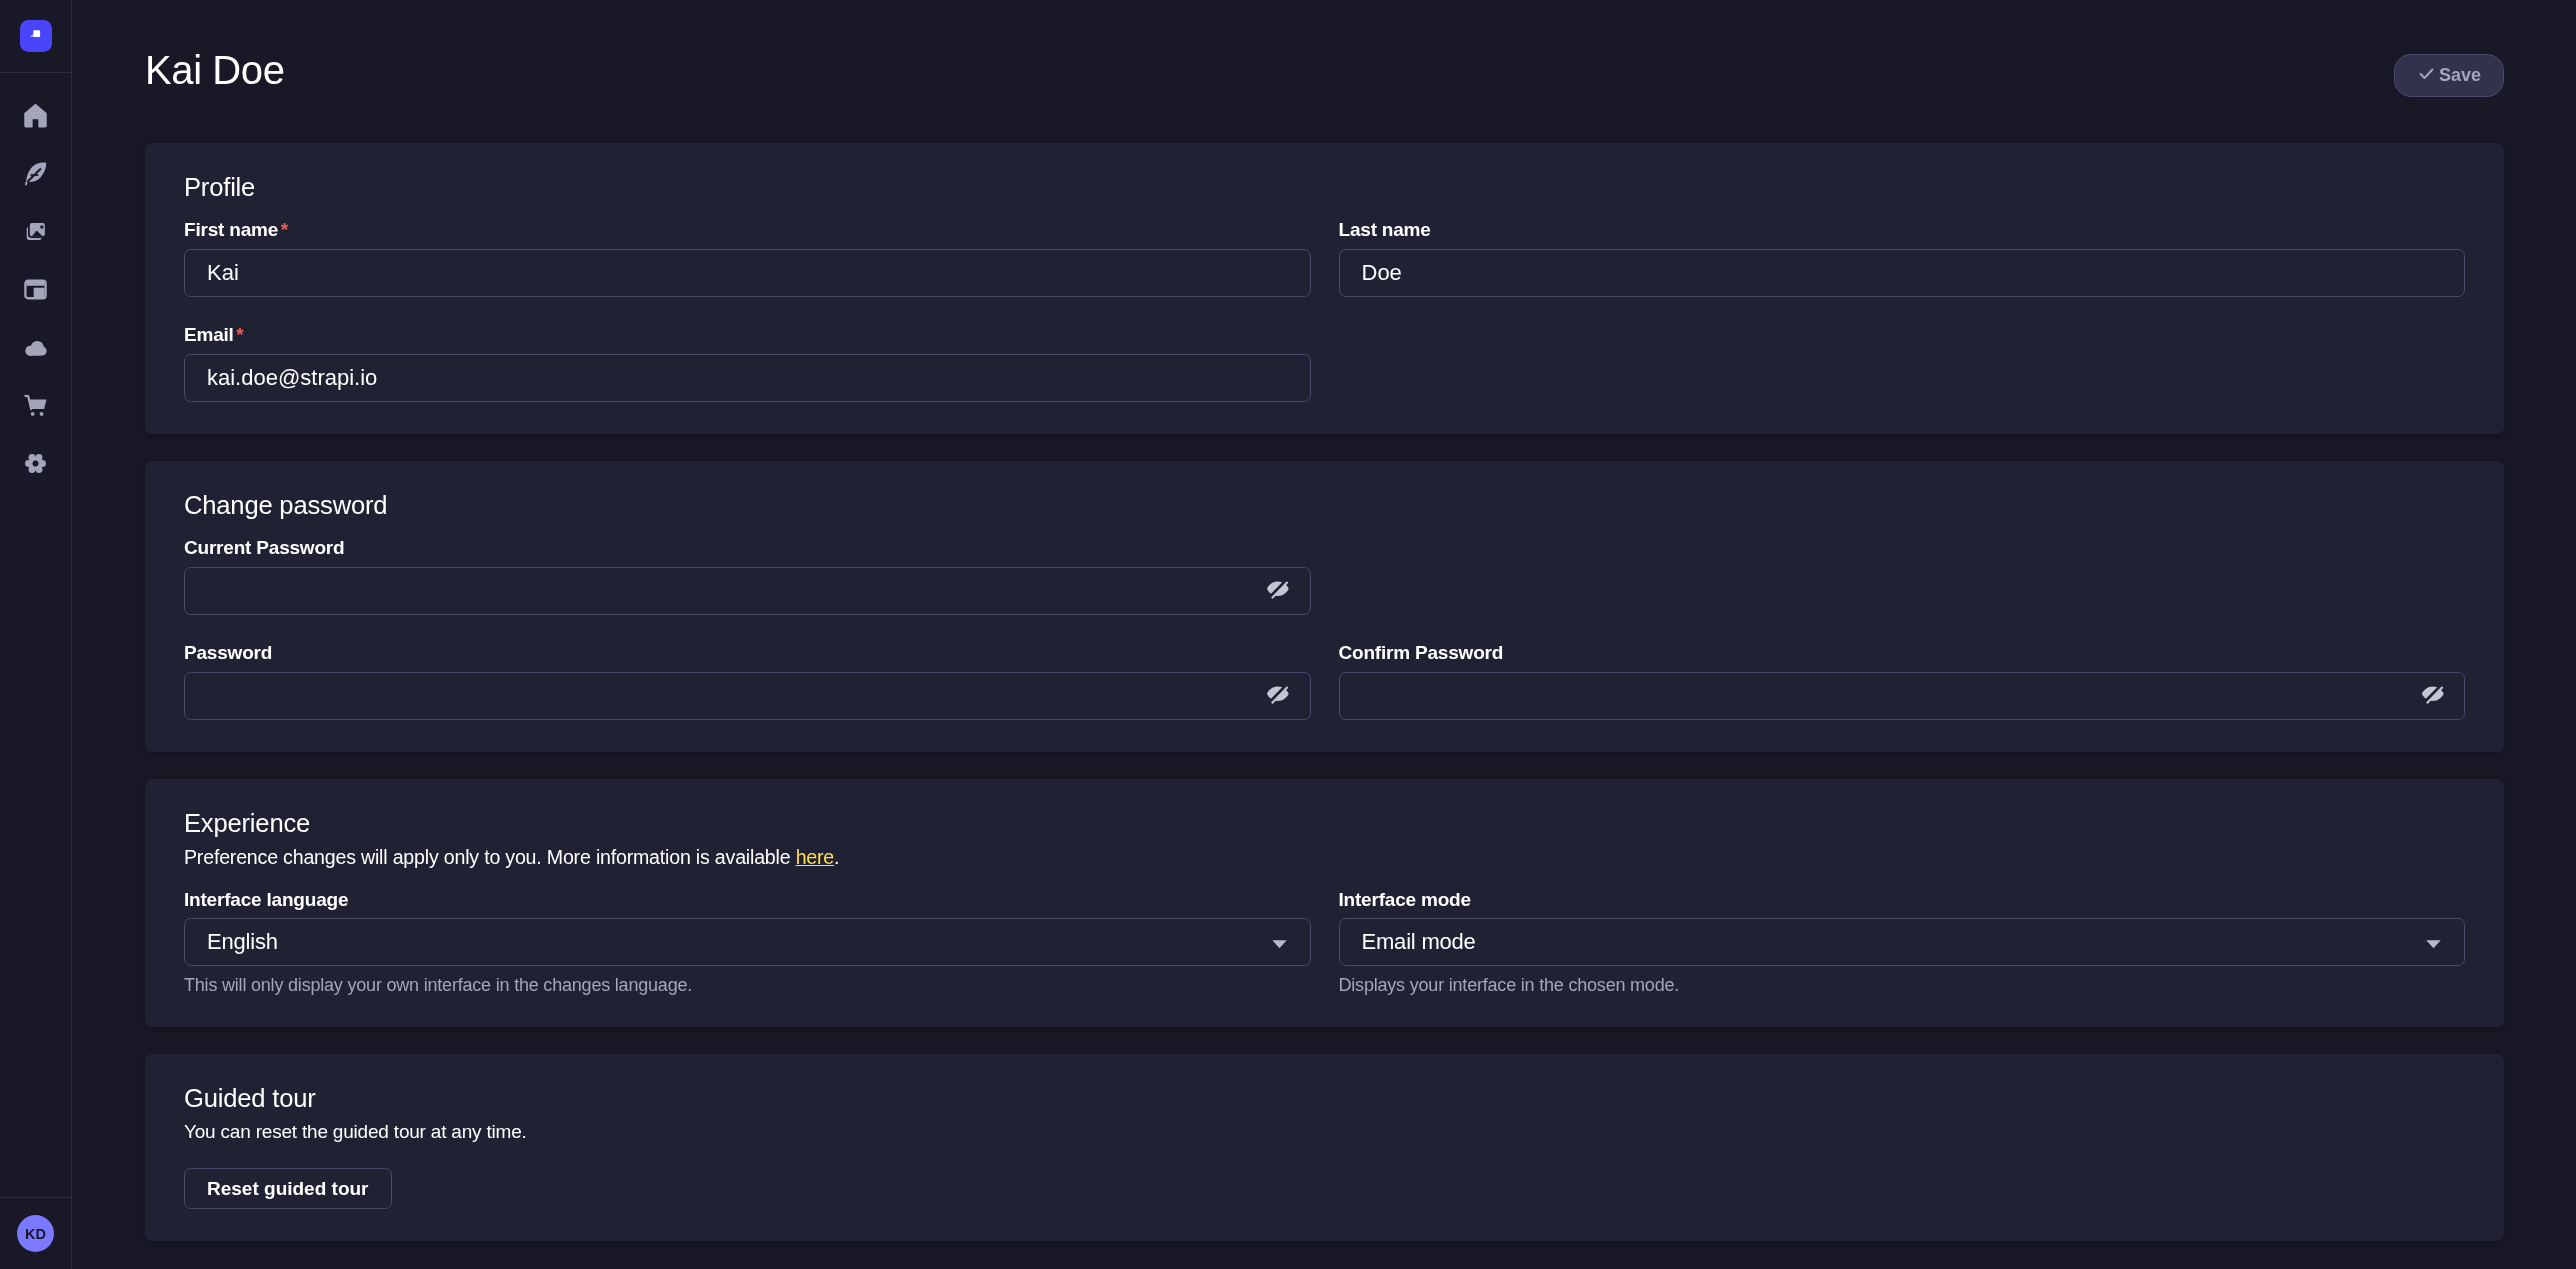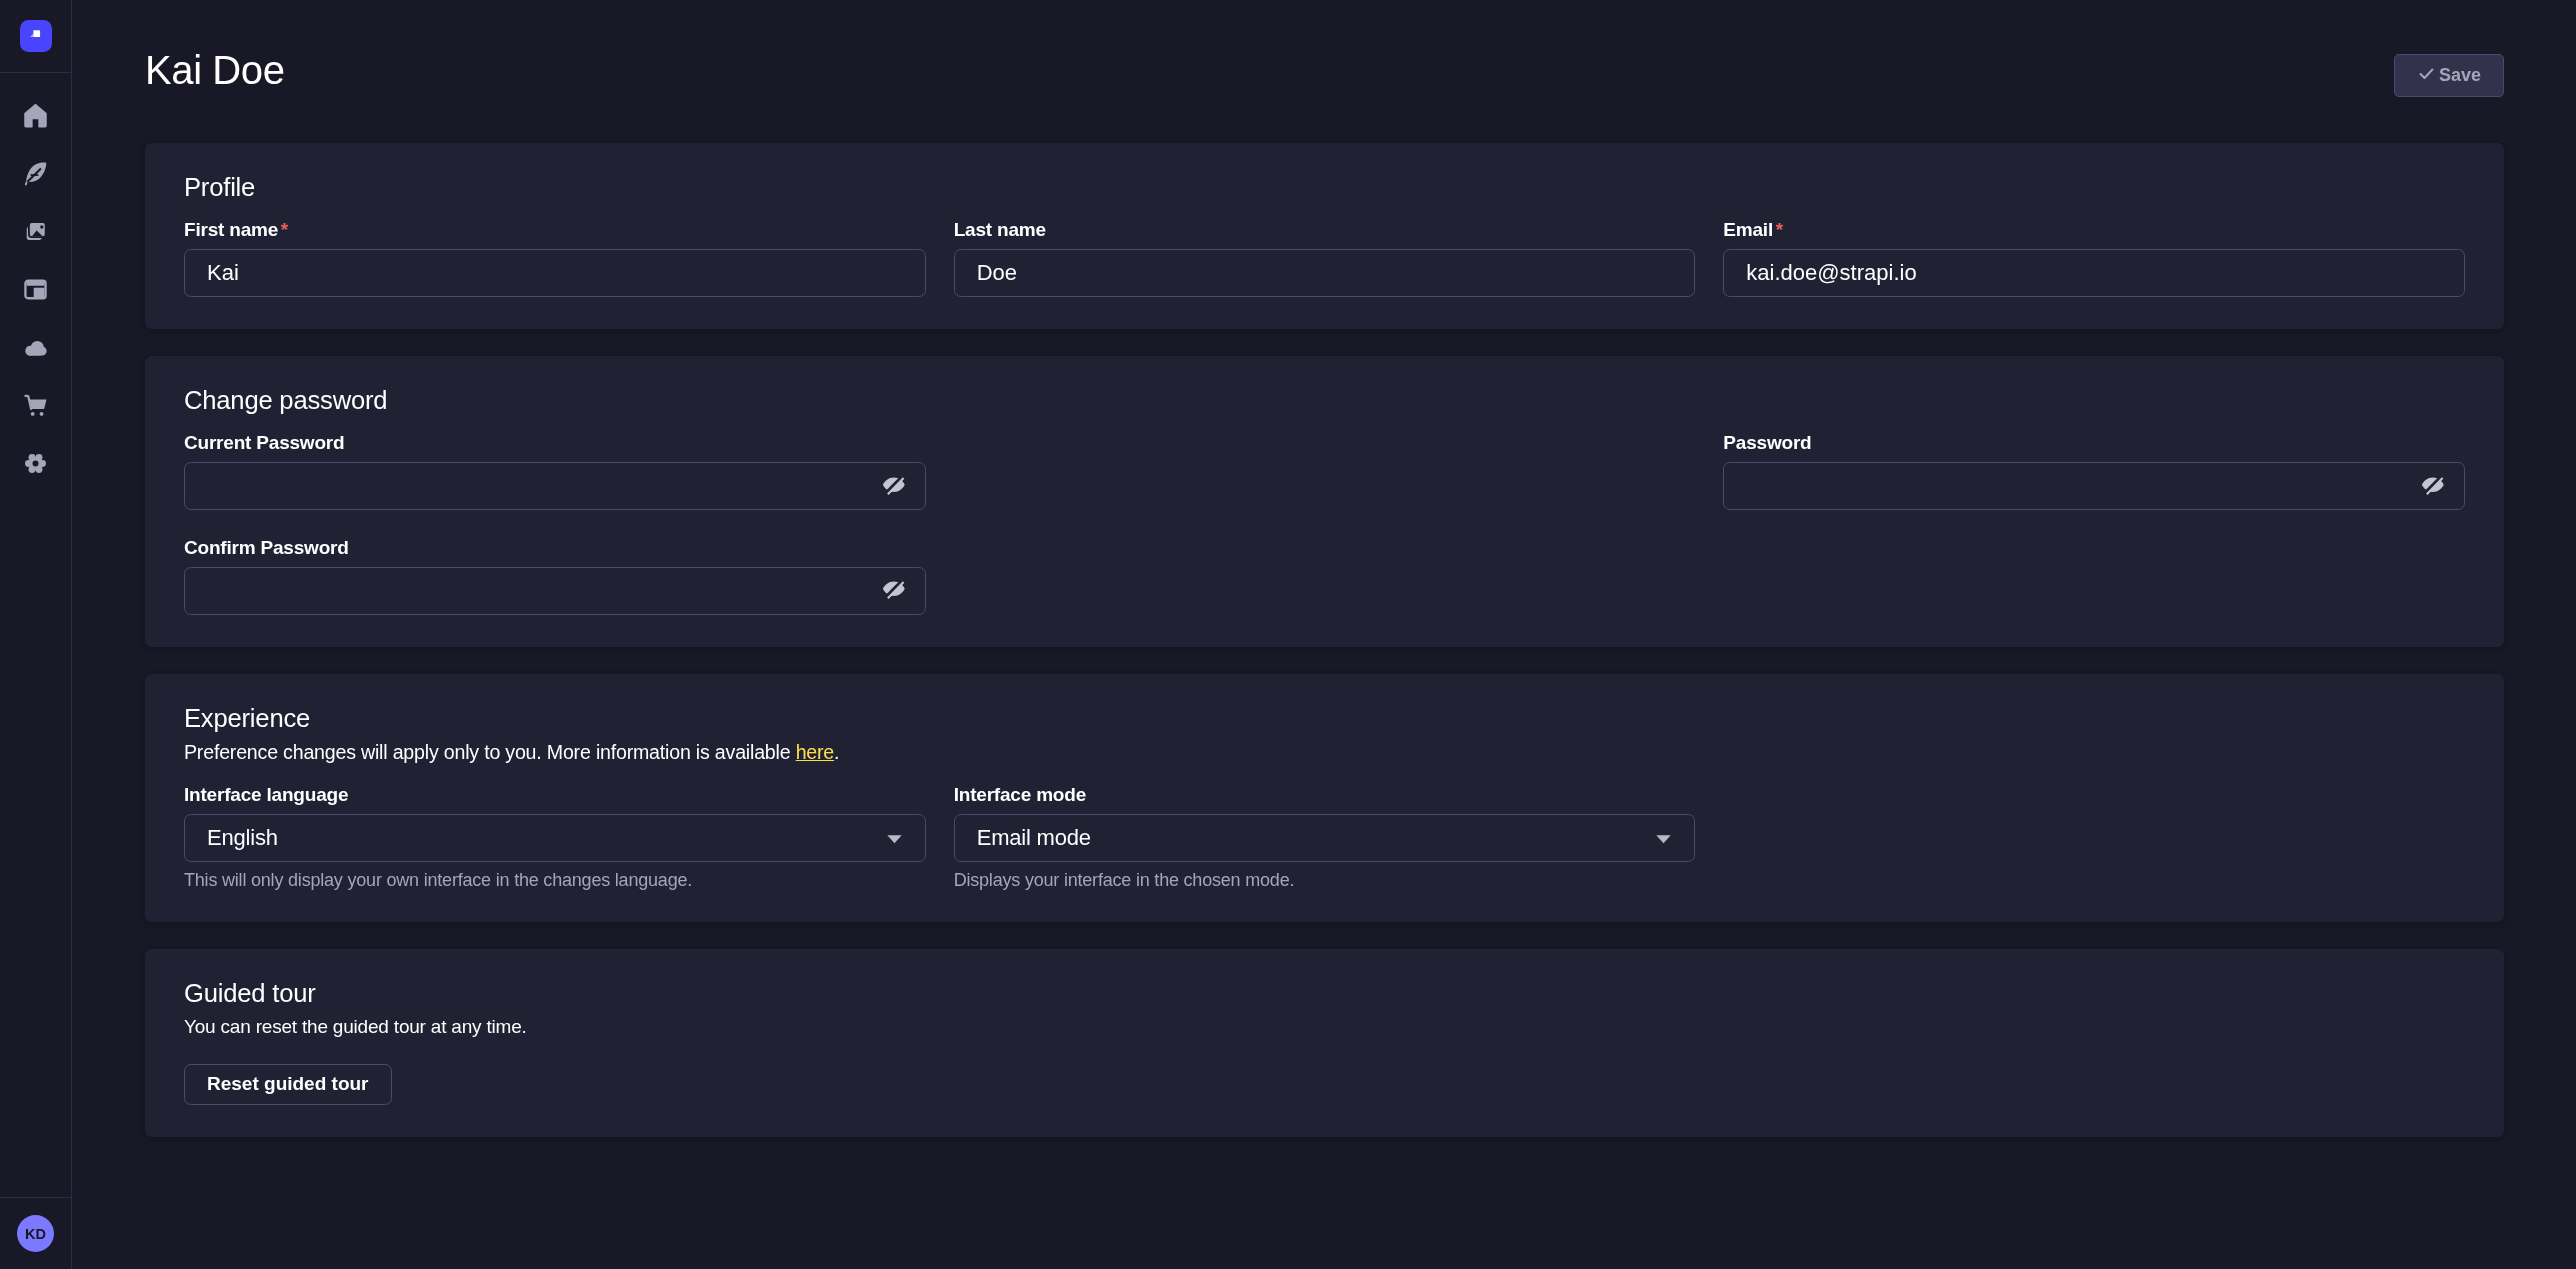--- a/index.html
+++ b/index.html
@@ -51,37 +51,37 @@
     border: none; cursor: pointer; letter-spacing: 0;
   }
 
   
   .main { flex: 1 1 auto; height: 100%; position: relative; overflow: hidden; }
   .page-header { padding: 46px 72px 0 73px; position: relative; }
   .page-title { font-size: 40px; line-height: 48px; font-weight: 400; letter-spacing: -0.4px; color: #ffffff; }
   .save-btn {
     position: absolute; top: 54px; right: 72px;
     height: 43px; padding: 0 22px;
-    background: #32324d; border: 0.9px solid #4a4a6a; border-radius: 5px;
+    background: #32324d; border: 0.9px solid #4a4a6a; border-radius: 17px;
     display: flex; align-items: center; gap: 3px;
     color: #a5a5ba; font-size: 18px; font-weight: 600;
     font-family: inherit; cursor: pointer; margin-left: 24px;
   }
 
   .content { margin: 49px 72px 0 73px; }
   .card {
     background: #212134; border-radius: 6.8px;
     padding: 31px 39px 32px 39px;
     margin-bottom: 27px;
     box-shadow: 0 1.7px 8.5px rgba(0,0,0,0.18);
   }
   .card h2 { font-size: 25.6px; line-height: 27px; font-weight: 500; color: #ffffff; }
   .card .section-gap { height: 19px; }
   .grid {
-    display: grid; grid-template-columns: 1fr 1fr 1fr;
+    display: grid; grid-template-columns: 1fr 1fr;
     column-gap: 27px; row-gap: 24px; gap: 28px;
   }
   .field-label {
     display: flex; align-items: flex-start;
     font-size: 19px; line-height: 20.4px; font-weight: 600; color: #ffffff;
     margin-bottom: 8.5px;
   }
   .req { color: #ee5e52; margin-left: 2.6px; font-size: 19px; }
   .text-input, .select-box {
     width: 100%; height: 48px;

